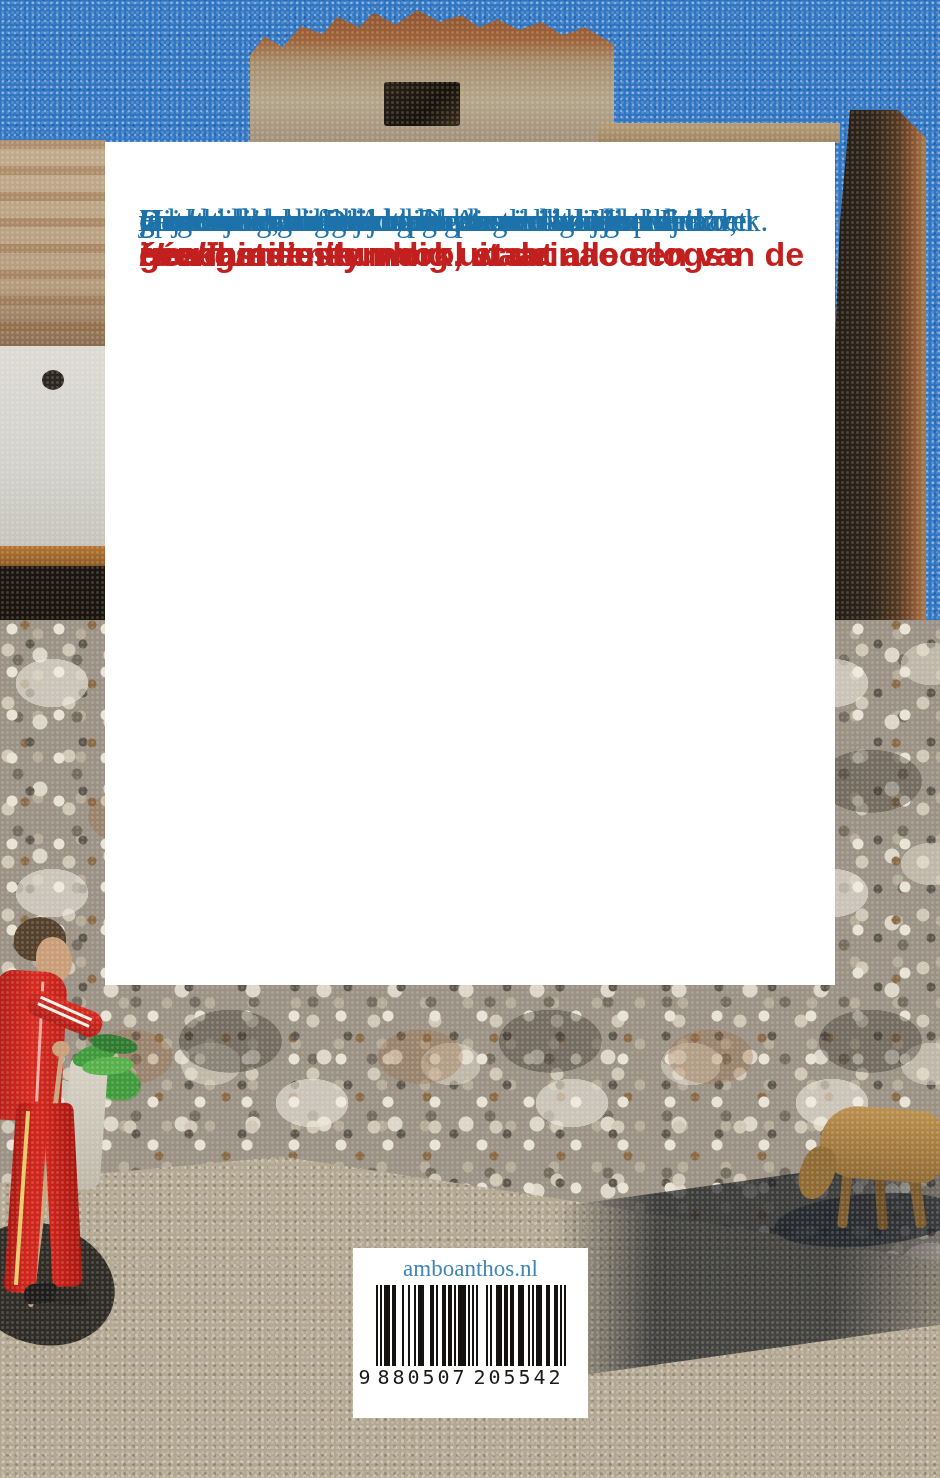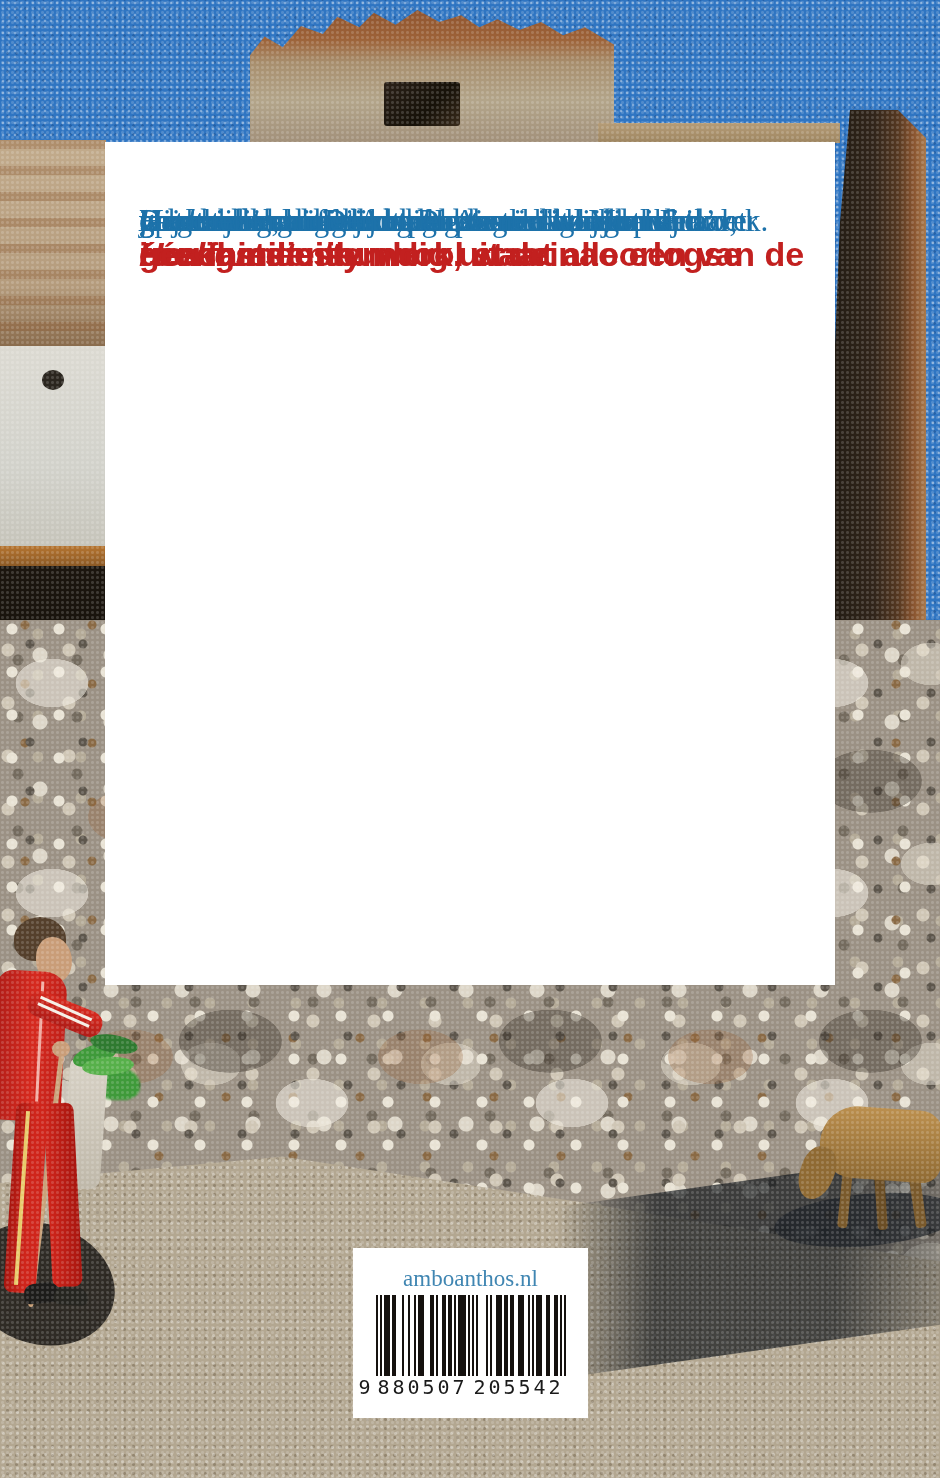--- a/index.html
+++ b/index.html
@@ -134,21 +134,21 @@
   .blurb{
     position:static;margin-top:33px;color:var(--blurb-color,#c2201f);
     font-family:"Liberation Sans",sans-serif;font-weight:bold;
     font-size:34px;line-height:46px;text-align:center;
   }
   .blurb .tline{white-space:nowrap;}
   .ital{font-style:italic;}
 
   
   .barcode-box{left:353px;top:1248px;width:235px;height:170px;background:#ffffff;z-index:5;}
-  .site{position:static;display:block;margin-top:18px;text-align:center;font-size:23px;color:var(--site-color,#4086b2);}
+  .site{position:static;display:block;margin-top:8px;text-align:center;font-size:23px;color:var(--site-color,#4086b2);}
   .bars-wrap{position:relative;left:0;top:0;width:190px;height:102px;margin:3px auto 0;}
   .bar{position:absolute;top:0;width:2px;height:86px;background:#15110e;}
   .bar.guard{height:101px;}
   .digits{
     position:absolute;left:-17px;bottom:-1px;width:208px;display:flex;align-items:flex-end;
     font-family:"DejaVu Sans Mono",monospace;font-size:20px;color:#1a1a1a;line-height:22px;
   }
   .dg{position:static;background:#fff;}
   .d0{width:16px;}
   .d1,.d2{flex:1;text-align:center;letter-spacing:3px;}

